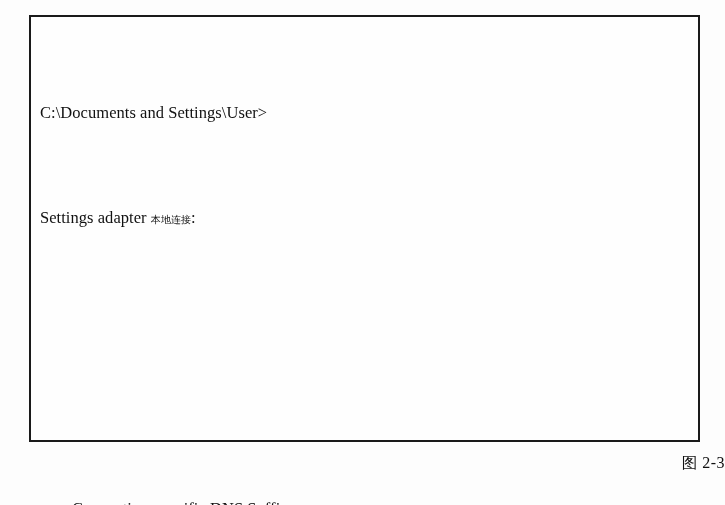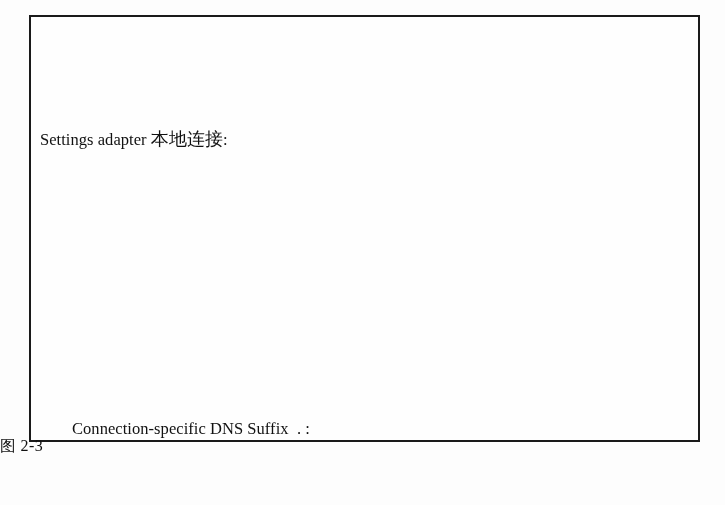--- a/index.html
+++ b/index.html
@@ -40,41 +40,42 @@
     min-height: 26.3px;
   }
   .line.blank {
     height: 26.3px;
   }
   .indent {
     padding-left: 32px;
   }
   .cjk {
     font-family: "DejaVu Sans", "Liberation Sans", sans-serif;
-    font-size: 18px;
+    font-size: 10px;
   }
   #figure-caption {
     position: absolute;
     left: 0;
-    top: 436px;
+    top: 453px;
     width: 725px;
-    text-align: left;
+    text-align: right;
     font-size: 16px;
     letter-spacing: 0.5px;
   }
   #figure-caption .cjk {
     font-size: 15.5px;
   }
 </style>
 </head>
 <body>
 
 <div id="figure-box">
   <div id="console-output">
 
+    <div class="line"><span>C:\Documents and Settings\User&gt;</span></div>
 
     <div class="line"><span>Settings adapter </span><span class="cjk">本地连接</span><span>:</span></div>
 
     <div class="line blank"></div>
     <div class="line blank"></div>
 
     <div class="line indent">Connection-specific DNS Suffix  . :</div>
     
     
     

